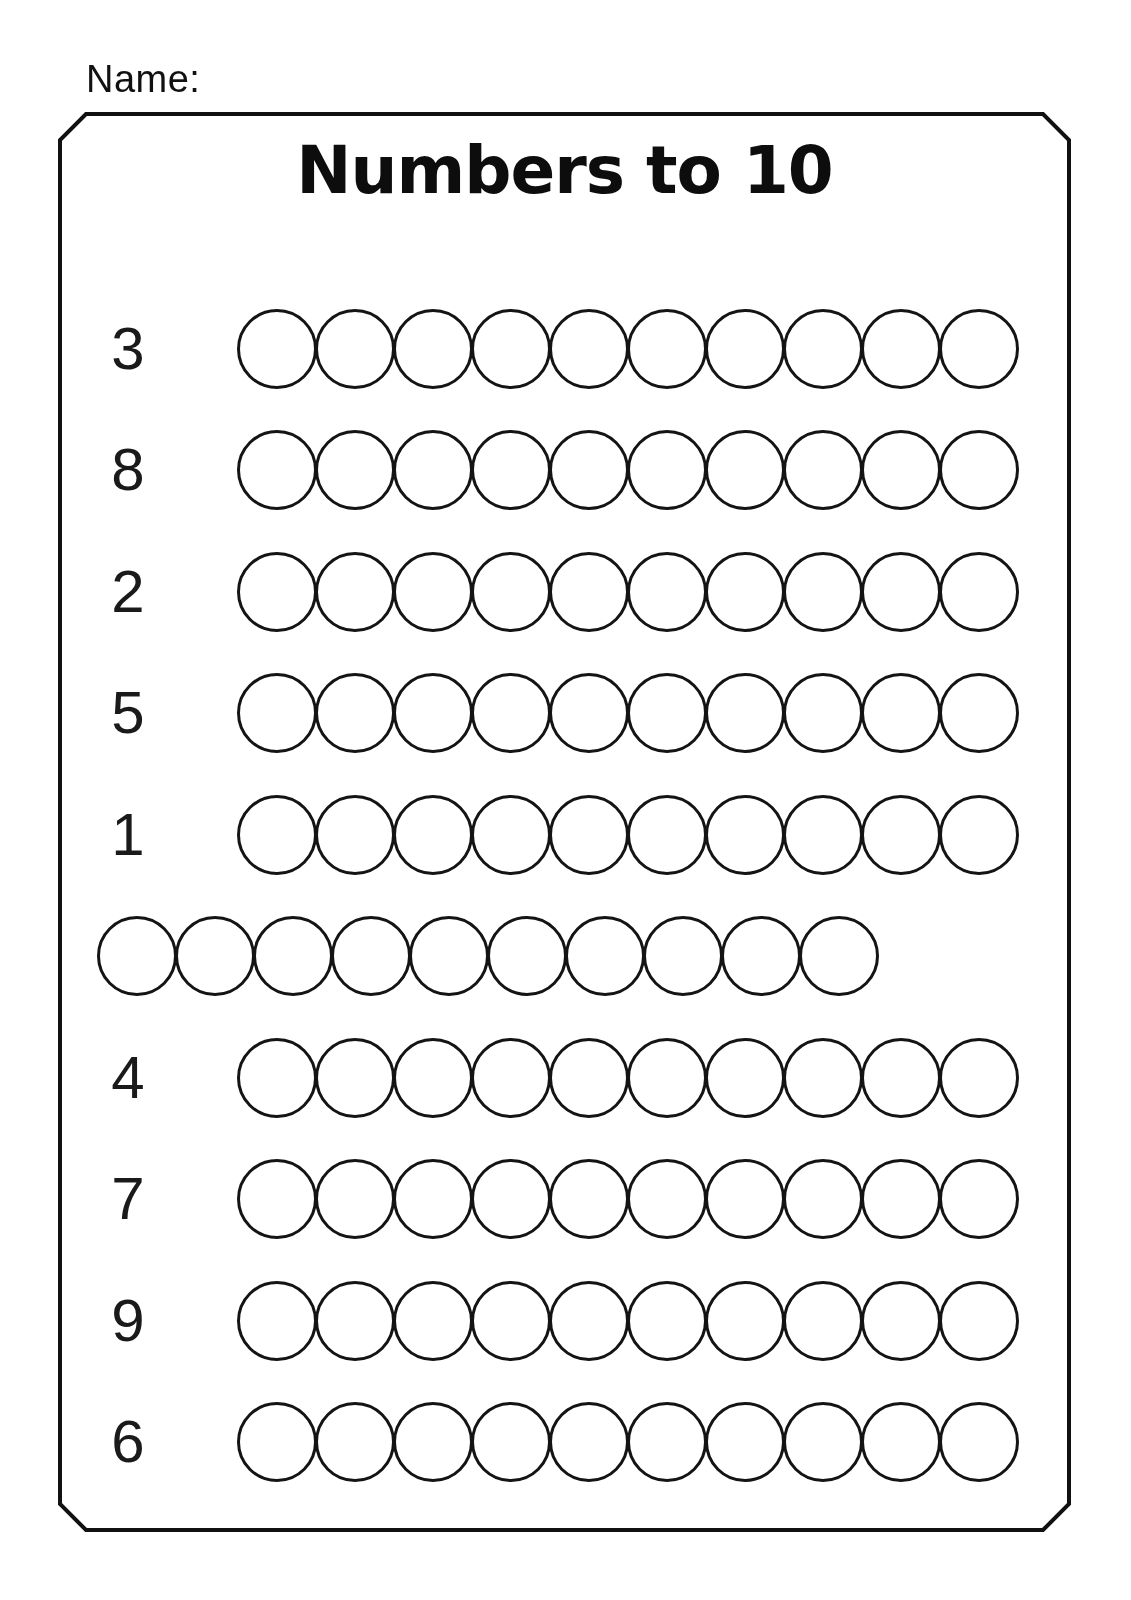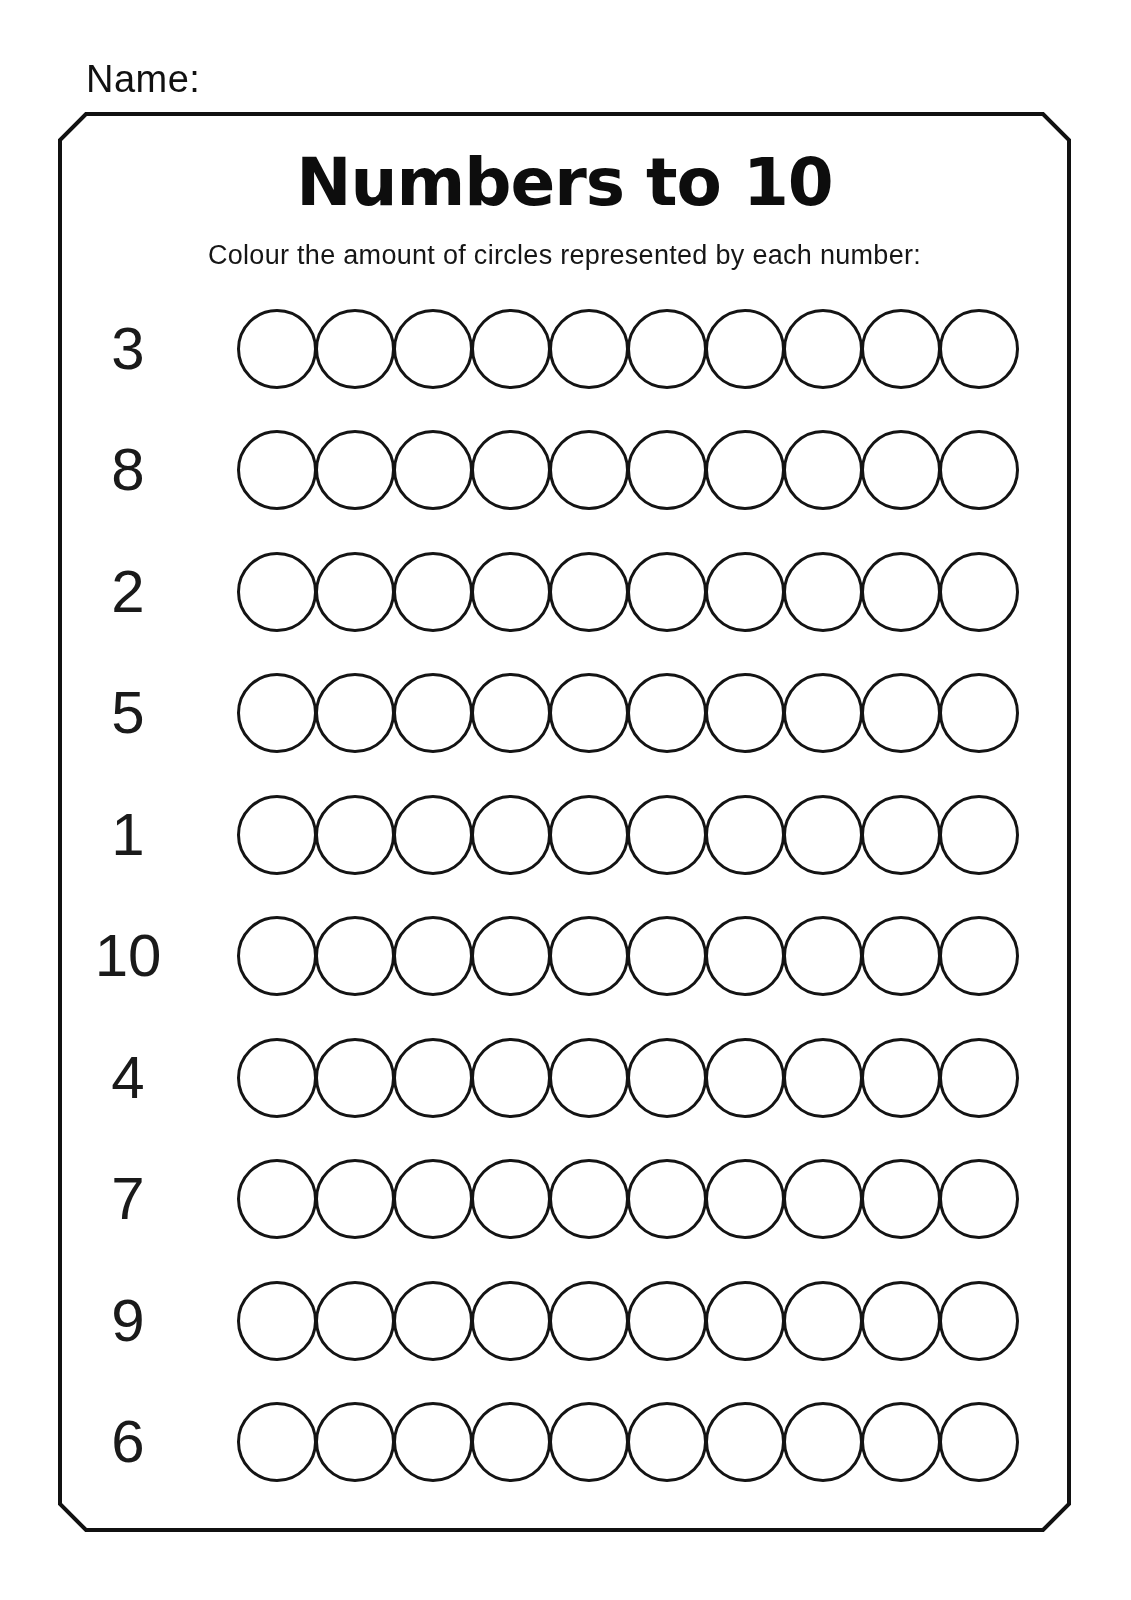--- a/index.html
+++ b/index.html
@@ -35,21 +35,21 @@
     left: 0;
     top: 0;
     width: 100%;
     height: 100%;
     display: block;
   }
   .title {
     position: absolute;
     left: 0;
     right: 0;
-    top: 32px;
+    top: 20px;
     margin: 0;
     text-align: center;
     font-family: "DejaVu Sans", sans-serif;
     font-weight: bold;
     font-size: 66px;
     letter-spacing: -1px;
     color: #0d0d0d;
   }
   .instruction {
     position: absolute;
@@ -102,21 +102,20 @@
 <div class="name-label">Name:</div>
 
 <div class="sheet">
 
   <svg class="frame-border" viewBox="0 0 1013 1420" preserveAspectRatio="none" aria-hidden="true">
     <polygon points="28,2 985,2 1011,28 1011,1392 985,1418 28,1418 2,1392 2,28" fill="none" stroke="#111111" stroke-width="4" stroke-linejoin="miter"></polygon>
   </svg>
 
   <h1 class="title">Numbers to 10</h1>
 
-  <p class="instruction">Colour the amount of circles represented by each number:</p>
 
   <div class="rows" id="rows">
       <div class="row">
         <span class="row-number">3</span>
         <div class="circles">
           <div class="circle"></div>
           <div class="circle"></div>
           <div class="circle"></div>
           <div class="circle"></div>
           <div class="circle"></div>
@@ -181,21 +180,20 @@
           <div class="circle"></div>
           <div class="circle"></div>
           <div class="circle"></div>
           <div class="circle"></div>
           <div class="circle"></div>
           <div class="circle"></div>
           <div class="circle"></div>
         </div>
       </div>
       <div class="row">
-        <span class="row-number">10</span>
         <div class="circles">
           <div class="circle"></div>
           <div class="circle"></div>
           <div class="circle"></div>
           <div class="circle"></div>
           <div class="circle"></div>
           <div class="circle"></div>
           <div class="circle"></div>
           <div class="circle"></div>
           <div class="circle"></div>

